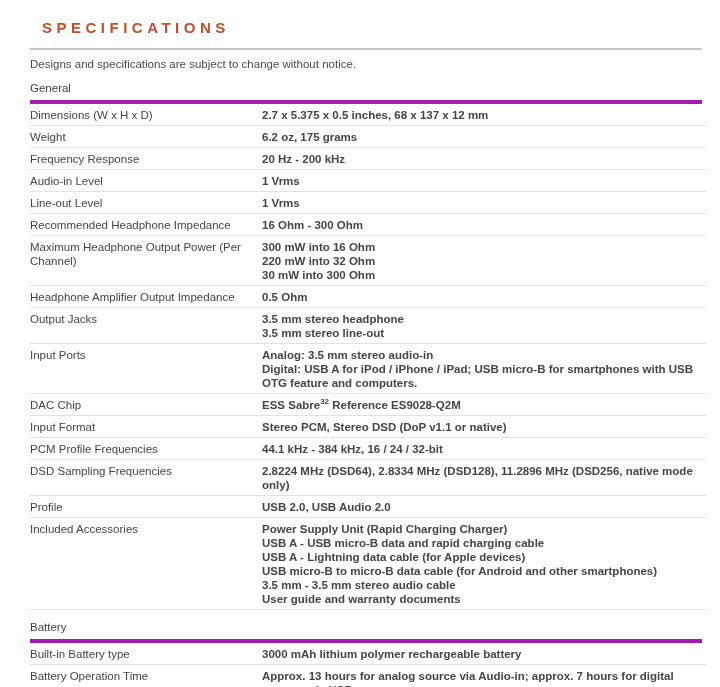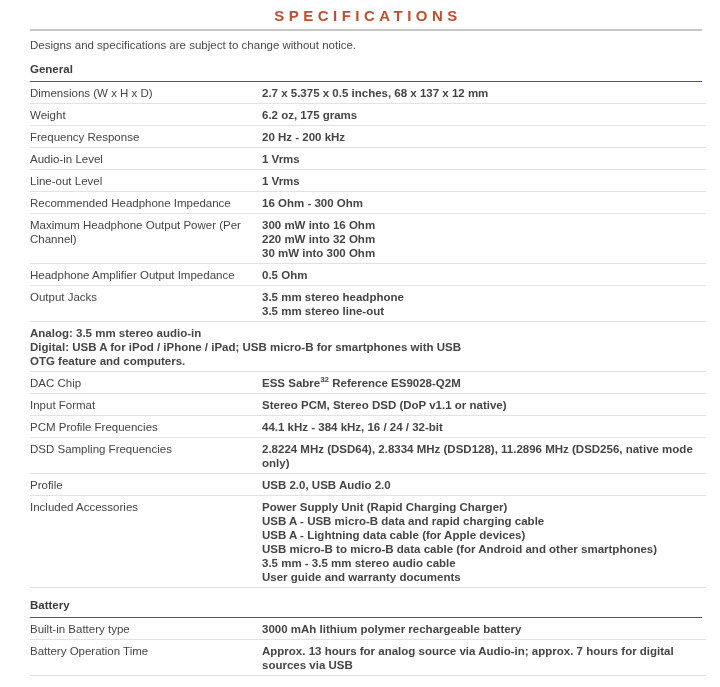--- a/index.html
+++ b/index.html
@@ -13,47 +13,46 @@
     overflow: hidden;
     font-family: "Liberation Sans", sans-serif;
     color: #454545;
   }
   .page {
     padding: 7px 14px 0 30px;
     box-sizing: border-box;
     width: 720px;
   }
   .title {
-    margin: 0;
+    margin: 12px;
     font-size: 15px;
     font-weight: bold;
     letter-spacing: 4.5px;
     color: #c14f2e;
     line-height: 17px;
-    text-align: center;
   }
   .title-divider {
     border: none;
     border-top: 2px solid #c6c6c6;
     margin: 5px 0 0 0;
     width: 672px;
   }
   .note {
     margin: 7px 0 0 0;
     font-size: 11.5px;
     line-height: 14px;
     color: #4a4a4a;
   }
   .section-header {
     margin-top: 8px;
     padding: 3px 0 6px 0;
     font-size: 11.5px;
-    font-weight: bold;
+    font-weight: normal;
     color: #3d3d3d;
-    border-bottom: 1px solid #a21caf;
+    border-bottom: 4px solid #a21caf;
     width: 672px;
   }
   .row {
     display: flex;
     align-items: flex-start;
     width: 676px;
     padding: 3.5px 0 3.5px 0;
     border-bottom: 1px solid #e2e2e2;
     font-size: 11.5px;
     line-height: 14px;
@@ -148,20 +147,21 @@
 
   <div class="row">
     <div class="cell-label">Output Jacks</div>
     <div class="cell-value">
       <div class="vline">3.5 mm stereo headphone</div>
       <div class="vline">3.5 mm stereo line-out</div>
     </div>
   </div>
 
   <div class="row">
+    <div class="cell-label">Input Ports</div>
     <div class="cell-value">
       <div class="vline">Analog: 3.5 mm stereo audio-in</div>
       <div class="vline">Digital: USB A for iPod / iPhone / iPad; USB micro-B for smartphones with USB OTG feature and computers.</div>
     </div>
   </div>
 
   <div class="row">
     <div class="cell-label">DAC Chip</div>
     <div class="cell-value">
       <div class="vline"><span>ESS Sabre</span><sup>32</sup><span> Reference ES9028-Q2M</span></div>

